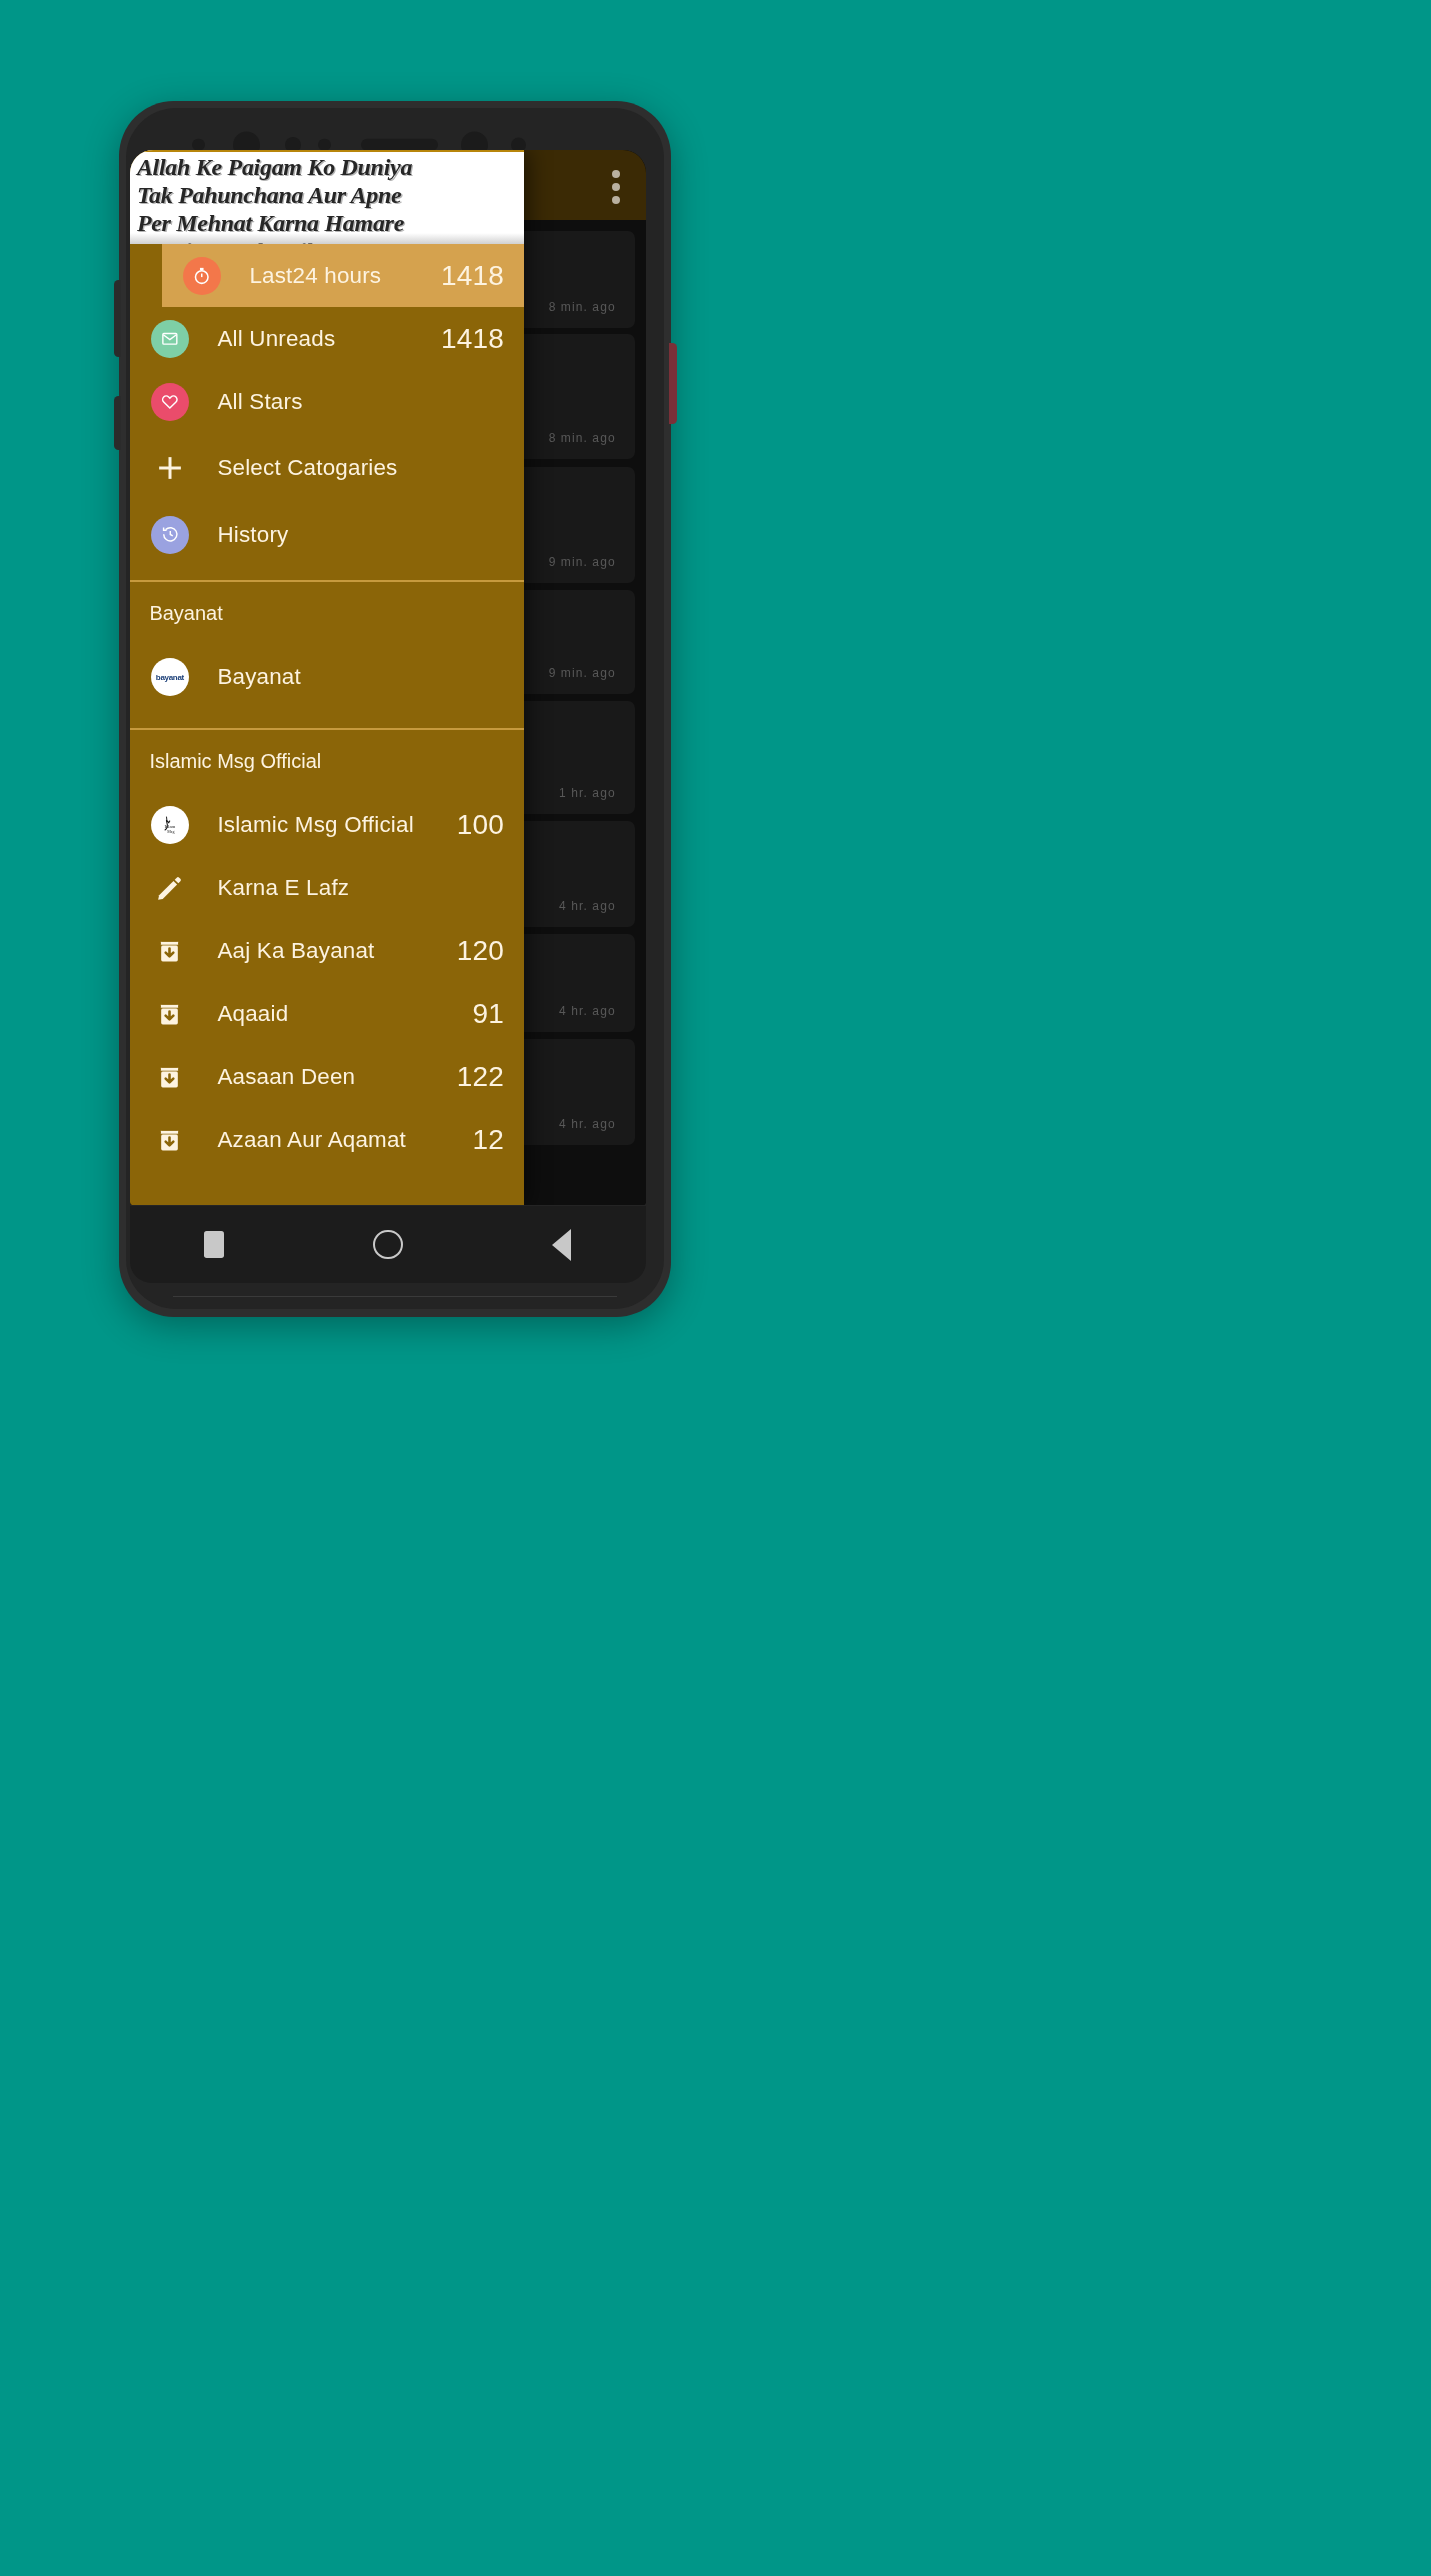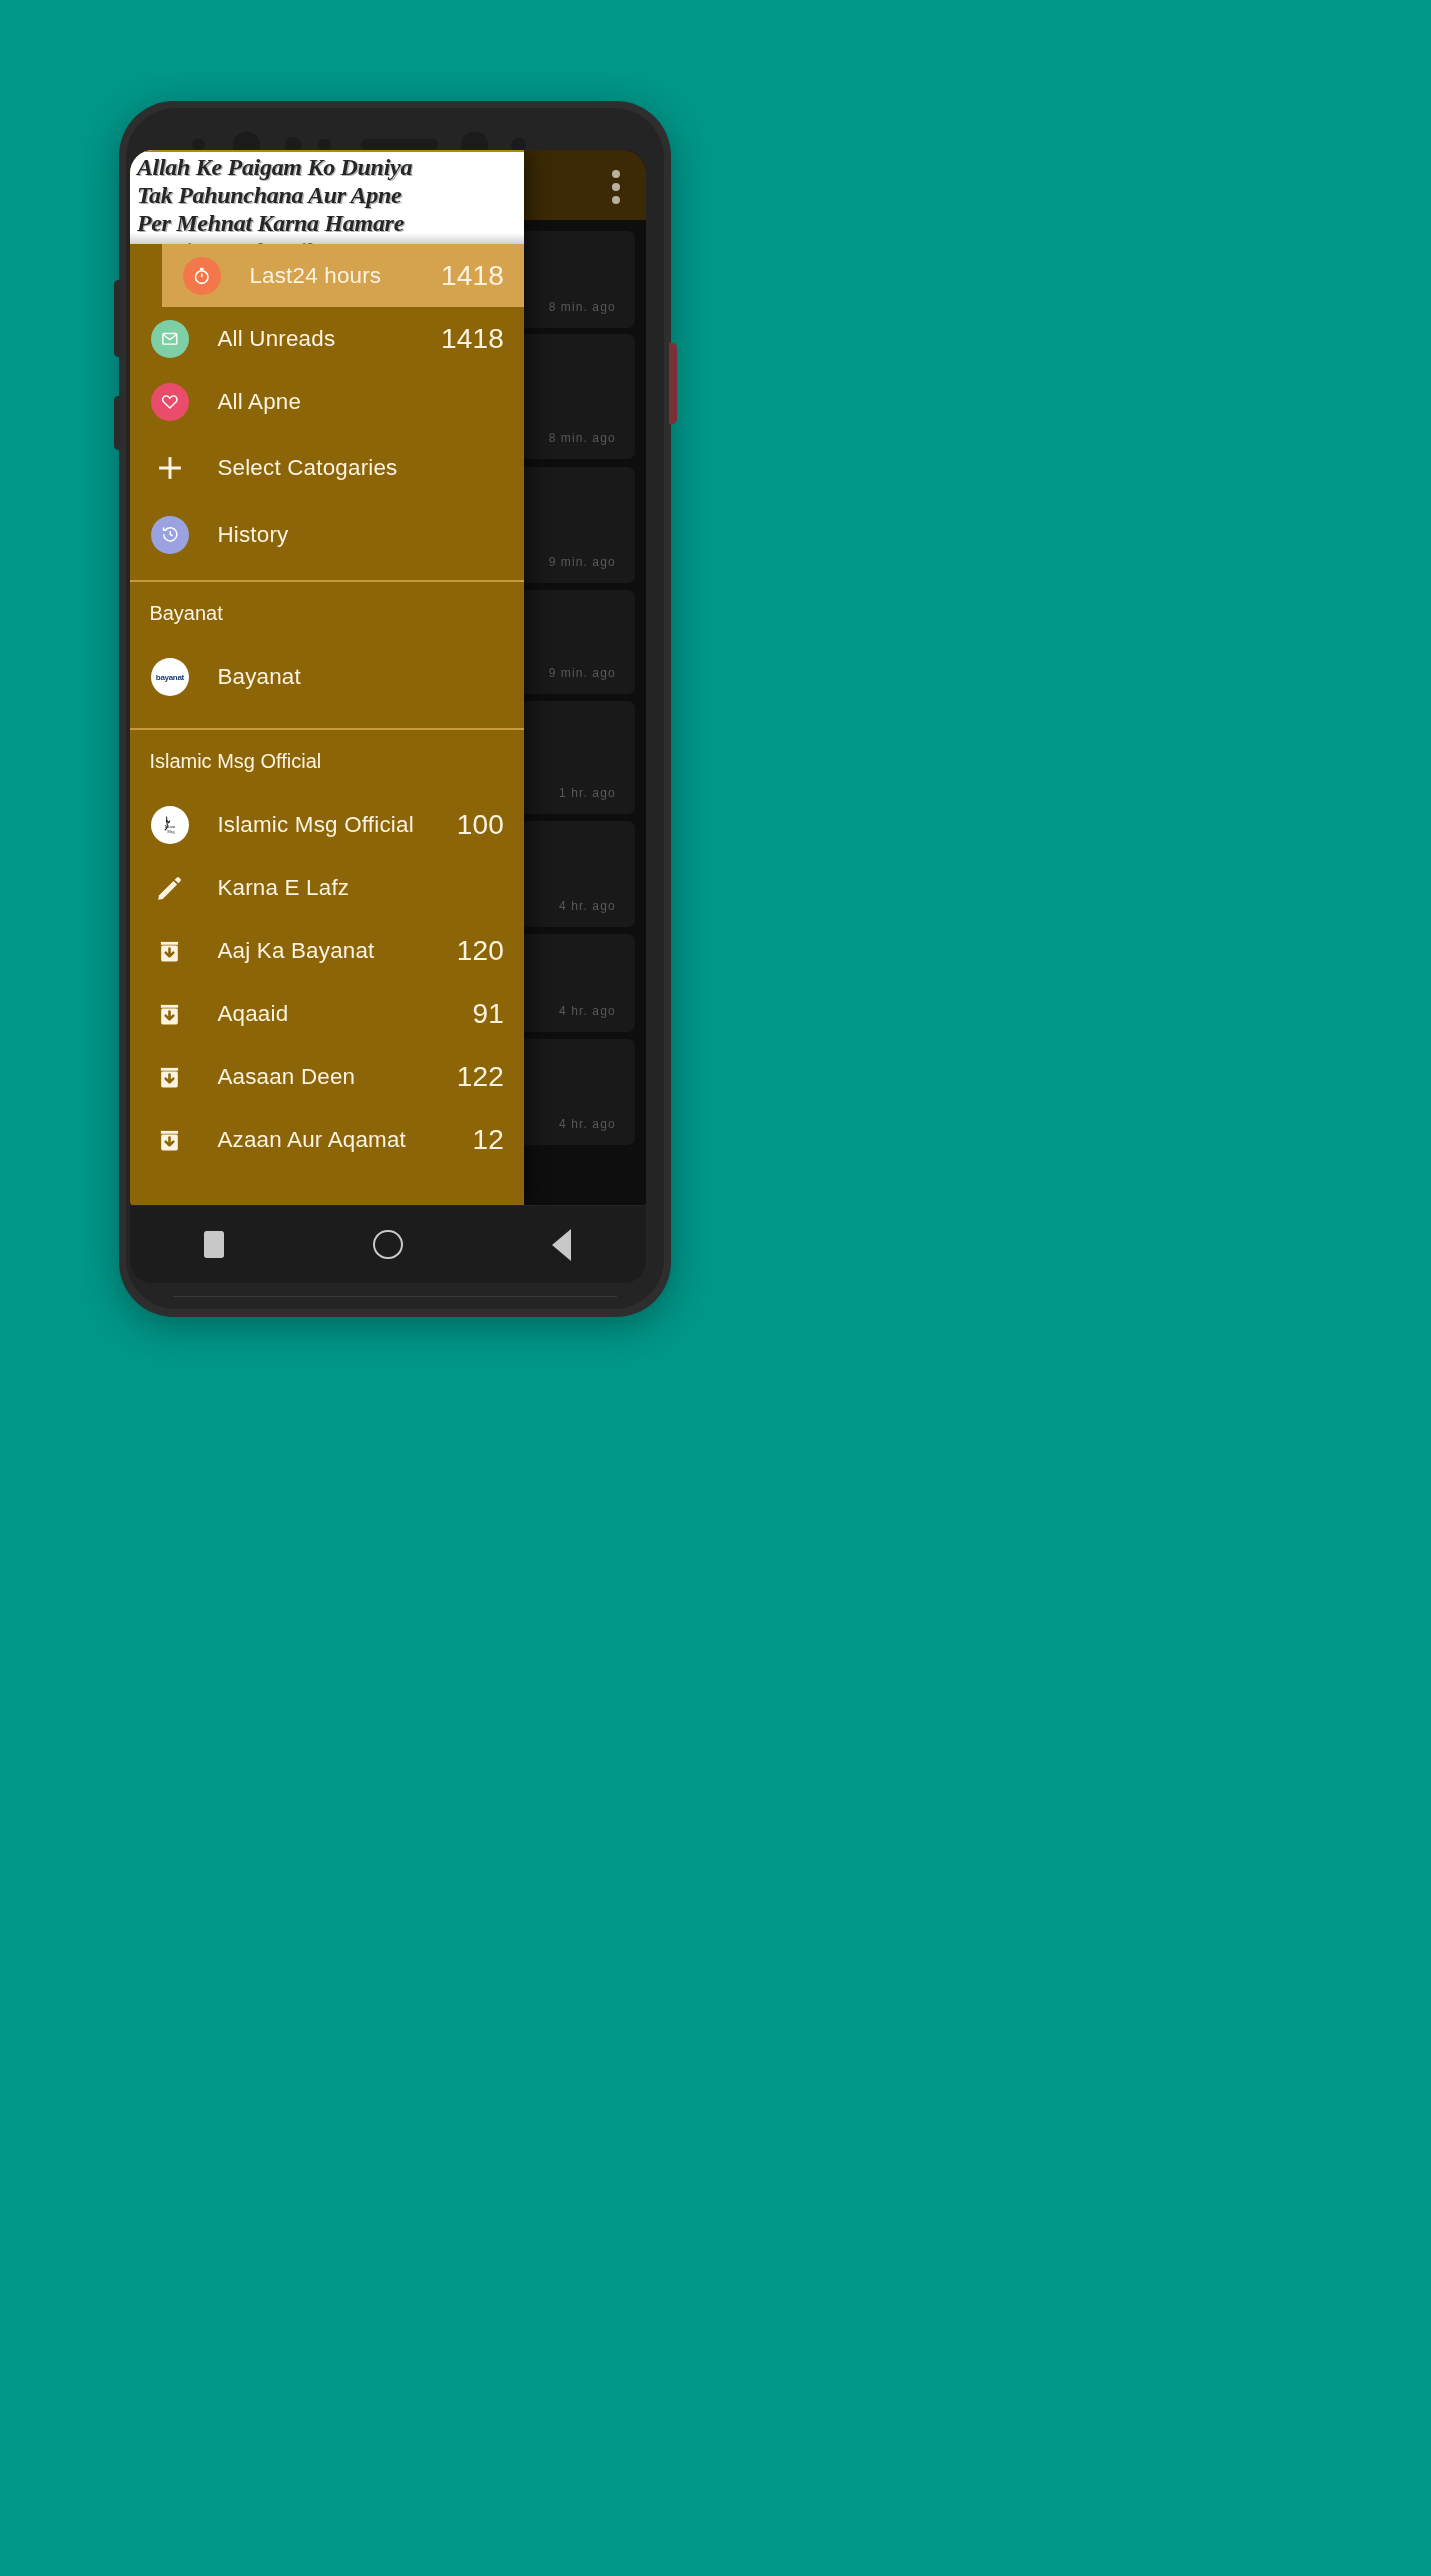--- a/index.html
+++ b/index.html
@@ -236,21 +236,21 @@
         </div>
 
         <div class="drw-row">
           <div class="drw-icon">
             <div class="circ" style="background:#ea4c6b;">
               <svg width="19.7" height="19.7" viewBox="0 0 24 24" fill="none" stroke="#fff" stroke-width="1.8">
                 <path d="M12 19.5 4.5 12.2a4.3 4.3 0 1 1 6.1-6.1l1.4 1.4 1.4-1.4a4.3 4.3 0 1 1 6.1 6.1Z"></path>
               </svg>
             </div>
           </div>
-          <div class="drw-label">All Apne</div>
+          <div class="drw-label">All Stars</div>
           <div class="drw-count"></div>
         </div>
 
         <div class="drw-row" style="height:70px;">
           <div class="drw-icon">
             <svg width="30" height="30" viewBox="0 0 24 24" stroke="#fdf3e0" stroke-width="2.4" stroke-linecap="square">
               <line x1="12" y1="4.5" x2="12" y2="19.5"></line>
               <line x1="4.5" y1="12" x2="19.5" y2="12"></line>
             </svg>
           </div>

